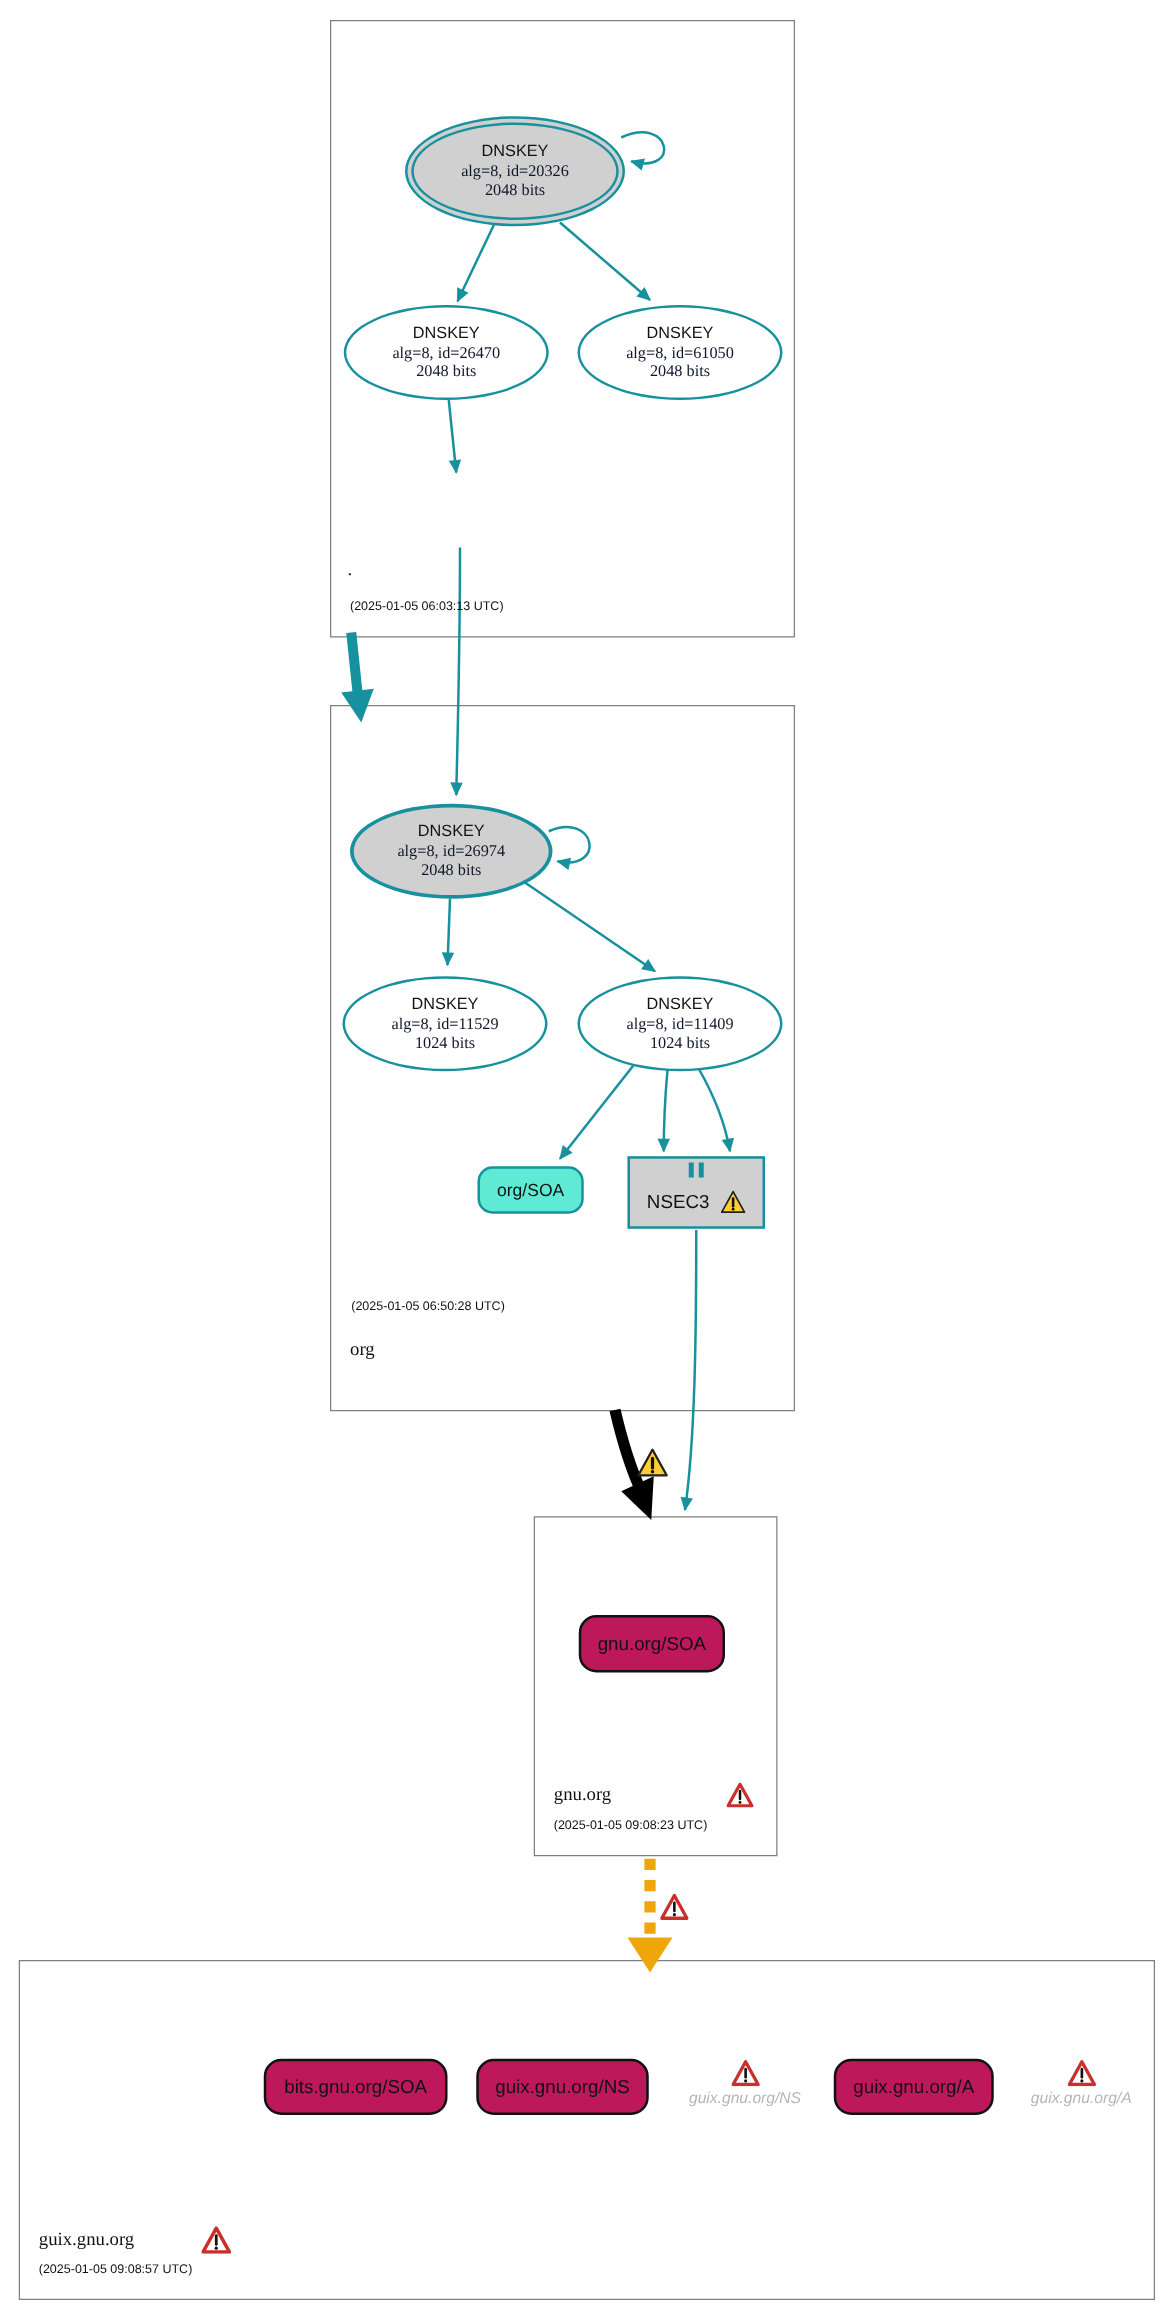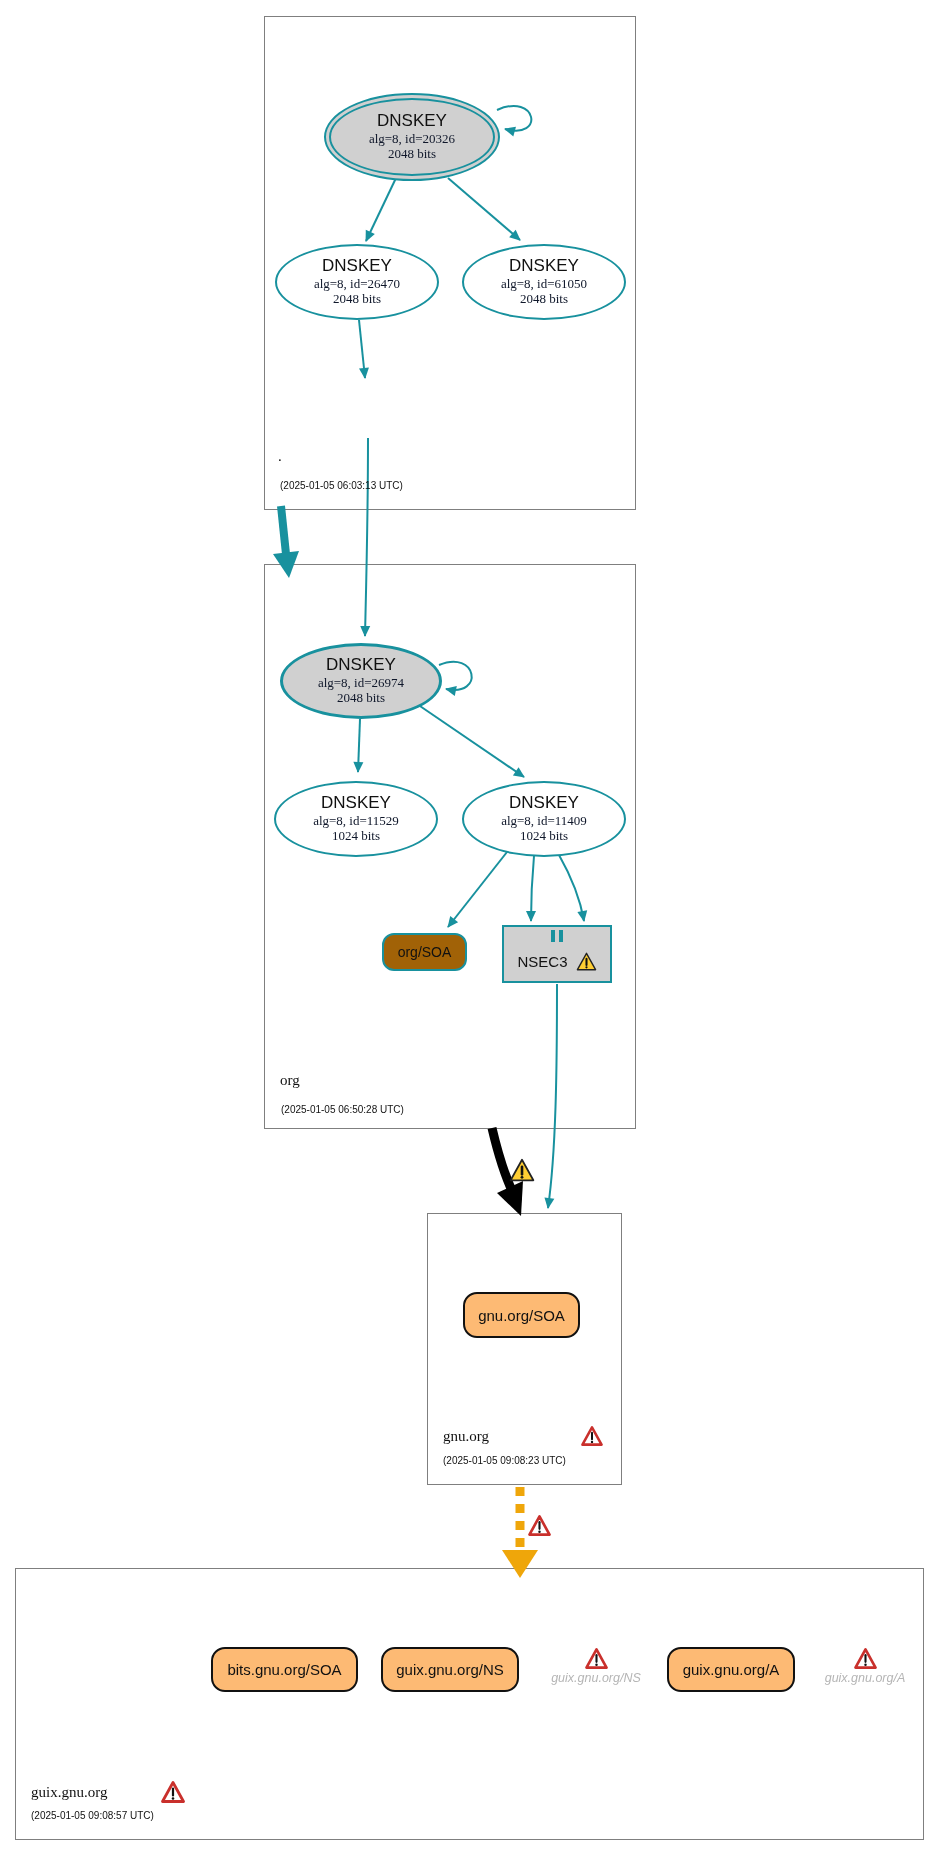--- a/index.html
+++ b/index.html
@@ -6,26 +6,26 @@
   .stage{position:relative;width:935px;height:1855px;background:#fff;
          font-family:"Liberation Serif", serif;overflow:hidden;}
   .zone-box{position:absolute;border:1px solid #7f7f7f;background:transparent;z-index:1;}
   .edges{position:absolute;left:0;top:0;z-index:2;pointer-events:none;}
   .node{position:absolute;z-index:3;display:flex;flex-direction:column;align-items:center;
         justify-content:center;text-align:center;box-sizing:border-box;}
   .ellipse{border:2px solid #18919e;border-radius:50%;background:#fff;}
   .ksk{background:#d0d0d0;}
   .ksk-single{background:#d0d0d0;border-width:3px;}
   .inner-ring{position:absolute;inset:3px;border:2px solid #18919e;border-radius:50%;}
-  .ntitle{font-family:"Liberation Sans",sans-serif;font-size:17px;color:#111;line-height:1.1;}
+  .ntitle{font-family:"Liberation Sans",sans-serif;font-size:13px;color:#111;line-height:1.1;}
   .nsub{font-family:"Liberation Serif",serif;font-size:13px;color:#0f172a;line-height:1.2;}
-  .rrnode{border:2px solid #111;border-radius:14px;background:#fdba74;
+  .rrnode{border:2px solid #111;border-radius:14px;background:#be185d;
           font-family:"Liberation Sans",sans-serif;font-size:15px;color:#111;
           display:flex;align-items:center;justify-content:center;}
-  .rrnode-teal{border:2px solid #18919e;border-radius:12px;background:#a16207;
+  .rrnode-teal{border:2px solid #18919e;border-radius:12px;background:#5eead4;
           font-family:"Liberation Sans",sans-serif;font-size:14px;color:#111;
           display:flex;align-items:center;justify-content:center;}
   .nsec3{border:2px solid #18919e;background:#d0d0d0;padding:3px;display:flex;
          flex-direction:column;gap:3px;text-align:right;}
   .nsec3-tabs{display:flex;gap:4px;height:12px;}
   .nsec3-tab{flex:1;border:2px solid #18919e;background:#d0d0d0;box-sizing:border-box;}
   .nsec3-body{flex:1;display:flex;align-items:center;justify-content:center;gap:8px;
          font-family:"Liberation Sans",sans-serif;font-size:15px;color:#111;}
   .zone-label{position:absolute;z-index:3;font-family:"Liberation Serif",serif;
          font-size:15px;color:#111;display:flex;align-items:center;gap:14px;}
@@ -140,21 +140,21 @@
           <path d="M12,8 L12,15" stroke="#111" stroke-width="2.4" stroke-linecap="round"></path>
           <circle cx="12" cy="17.8" r="1.3" fill="#111"></circle>
         </svg>
       </span>
     </div>
   </div>
 
   <div class="zone-label" style="left:280px;top:1072px">
     <span>org</span>
   </div>
-  <div class="zone-ts" style="left:281px;top:1104px">(2025-01-05 06:50:28 UTC)</div>
+  <div class="zone-ts" style="left:281px;top:1040px">(2025-01-05 06:50:28 UTC)</div>
 
   <div class="icon" style="position:absolute;left:509px;top:1158px;z-index:3">
     <svg width="26" height="24" viewBox="0 0 24 22">
       <path d="M12,1.5 L22.5,20.5 L1.5,20.5 Z" fill="#ffce33" stroke="#222" stroke-width="1.6" stroke-linejoin="round"></path>
       <path d="M12,8 L12,15" stroke="#111" stroke-width="2.4" stroke-linecap="round"></path>
       <circle cx="12" cy="17.8" r="1.3" fill="#111"></circle>
     </svg>
   </div>
 
   <div class="node rrnode" style="left:463px;top:1292px;width:117px;height:46px">

